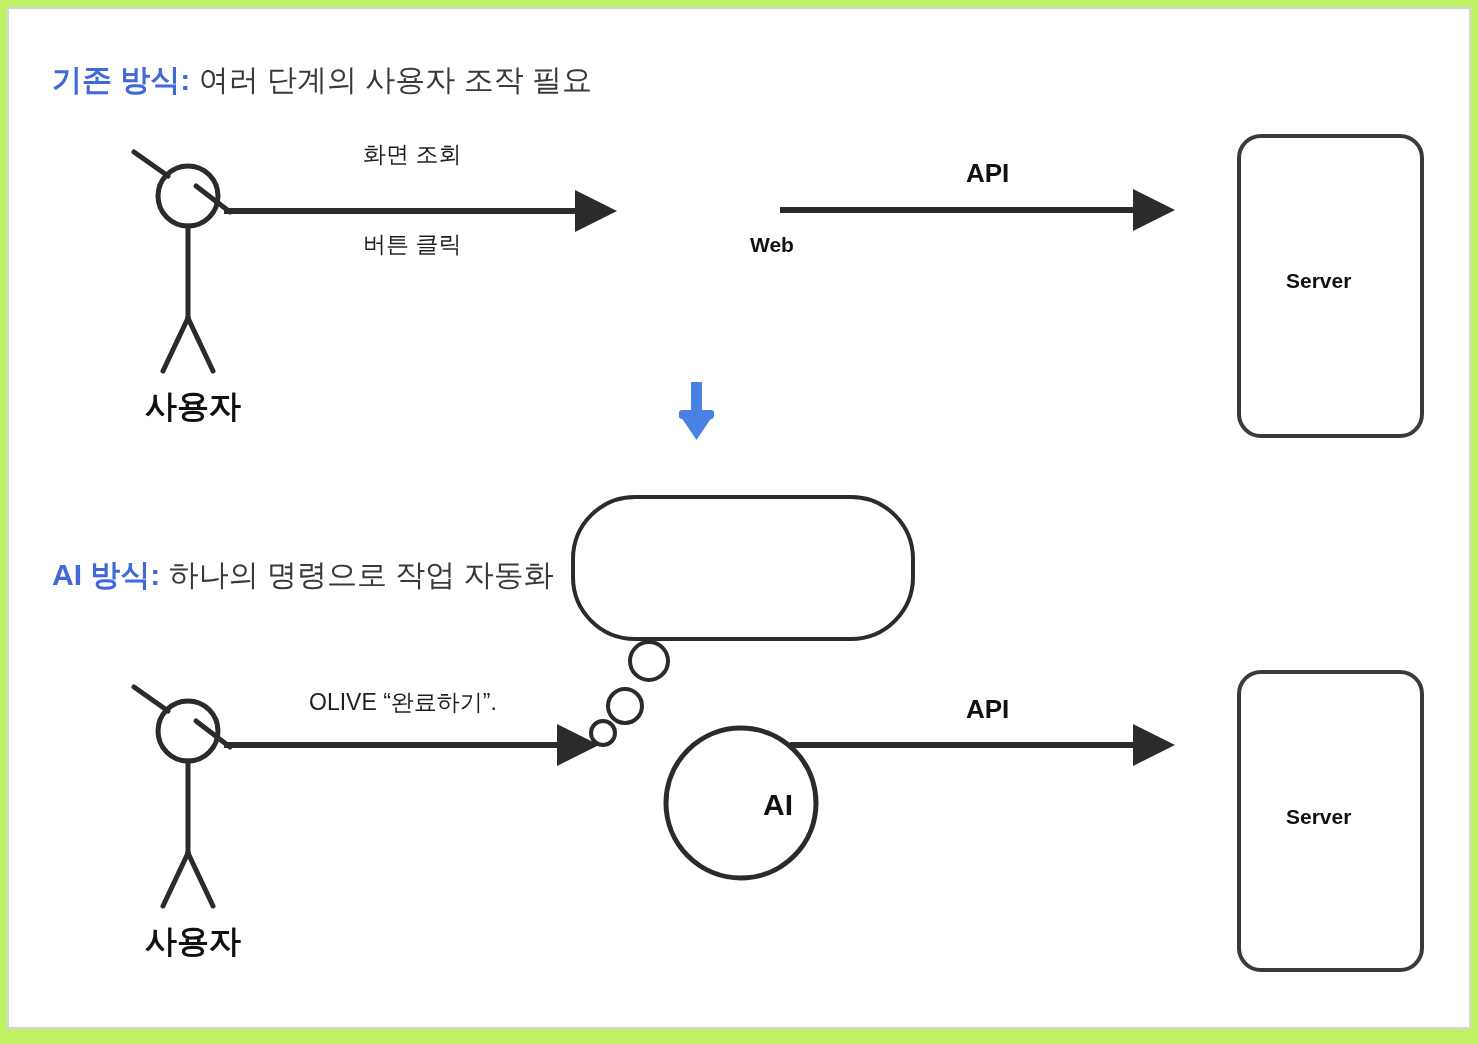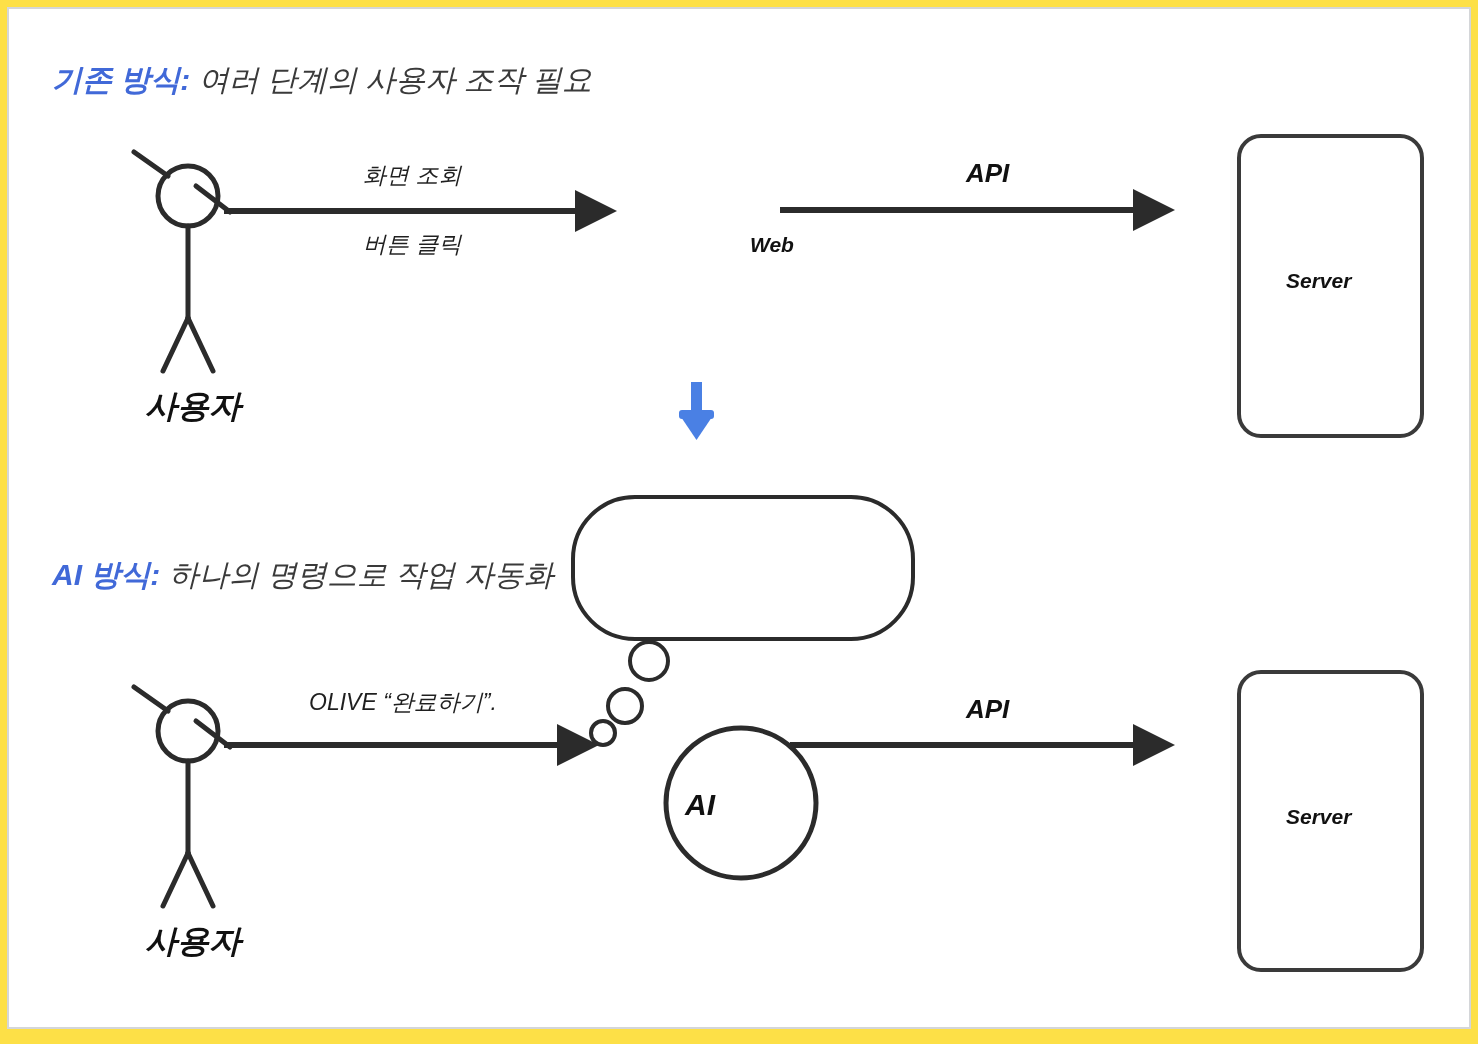--- a/index.html
+++ b/index.html
@@ -7,23 +7,22 @@
     padding: 0;
     background: #ffffff;
   }
   body {
     font-family: "Liberation Sans", "DejaVu Sans", sans-serif;
   }
   #canvas {
     position: relative;
     width: 1478px;
     height: 1044px;
-    background: #fde047;
+    background: #bef264;
     overflow: hidden;
-    font-style: italic;
   }
   .frame-border {
     position: absolute;
     left: 7px;
     top: 7px;
     width: 1464px;
     height: 1022px;
     border: 2px solid #d4d6d9;
     box-sizing: border-box;
     background: #ffffff;
@@ -163,40 +162,40 @@
 
     <g>
       <rect x="1239" y="672" width="183" height="298" rx="22" ry="22" fill="#ffffff" stroke="#3a3a3a" stroke-width="4"></rect>
     </g>
   </svg>
 
   <div class="lbl heading" style="left:52px; top:61px;">
     <span class="accent">기존 방식:</span><span> 여러 단계의 사용자 조작 필요</span>
   </div>
 
-  <div class="lbl edge-label" style="left:363px; top:161px;">화면 조회</div>
+  <div class="lbl edge-label" style="left:363px; top:140px;">화면 조회</div>
 
   <div class="lbl edge-label" style="left:363px; top:230px;">버튼 클릭</div>
 
   <div class="lbl edge-label-bold" style="left:966px; top:157px;">API</div>
 
   <div class="lbl node-label" style="left:750px; top:232px;">Web</div>
 
   <div class="lbl node-label" style="left:1286px; top:268px;">Server</div>
 
   <div class="lbl actor-label" style="left:145px; top:386px;">사용자</div>
 
   <div class="lbl heading" style="left:52px; top:556px;text-align:center;">
     <span class="accent">AI 방식:</span><span> 하나의 명령으로 작업 자동화</span>
   </div>
 
 
   <div class="lbl edge-label" style="left:309px; top:688px;">OLIVE  “완료하기”.</div>
 
   <div class="lbl edge-label-bold" style="left:966px; top:693px;">API</div>
 
-  <div class="lbl ai-label" style="left:685px; top:786px;">AI</div>
+  <div class="lbl ai-label" style="left:763px; top:786px;">AI</div>
 
   <div class="lbl node-label" style="left:1286px; top:804px;">Server</div>
 
   <div class="lbl actor-label" style="left:145px; top:921px;">사용자</div>
 
 </div>
 
 </body></html>

